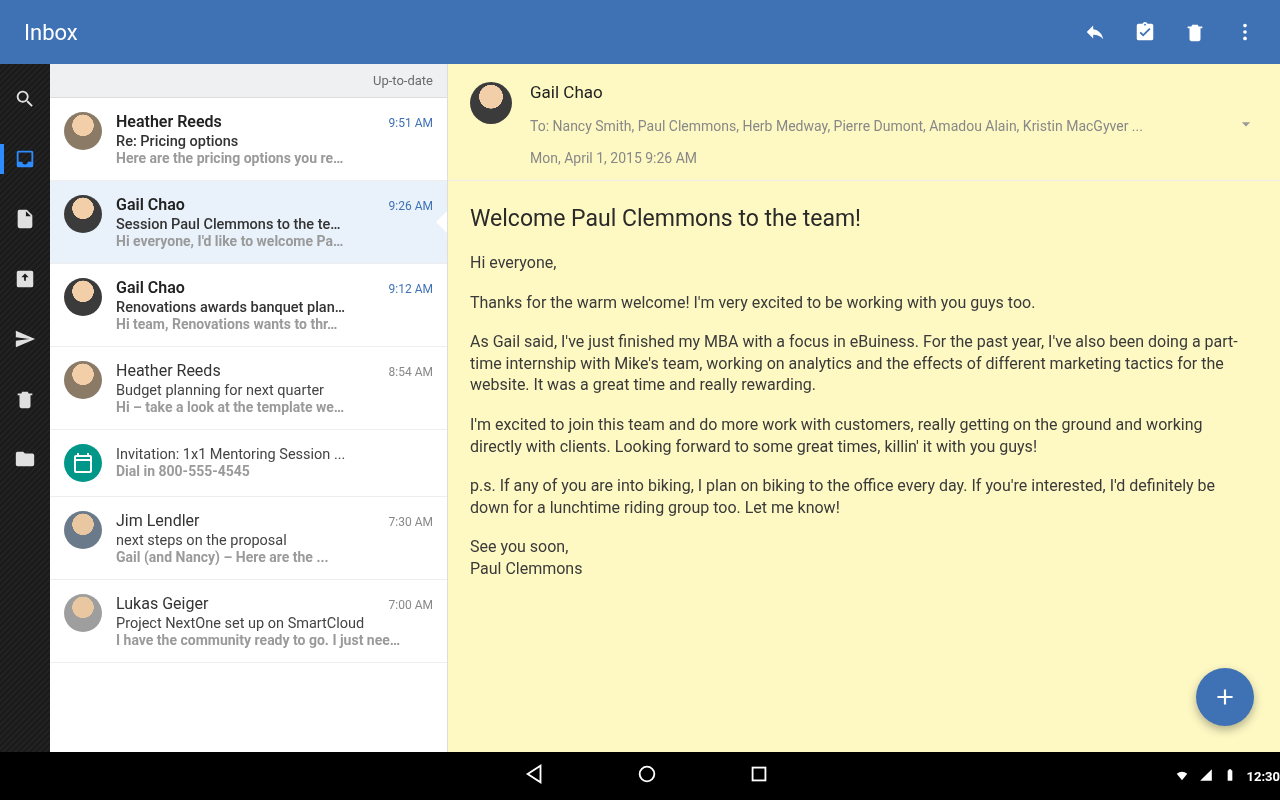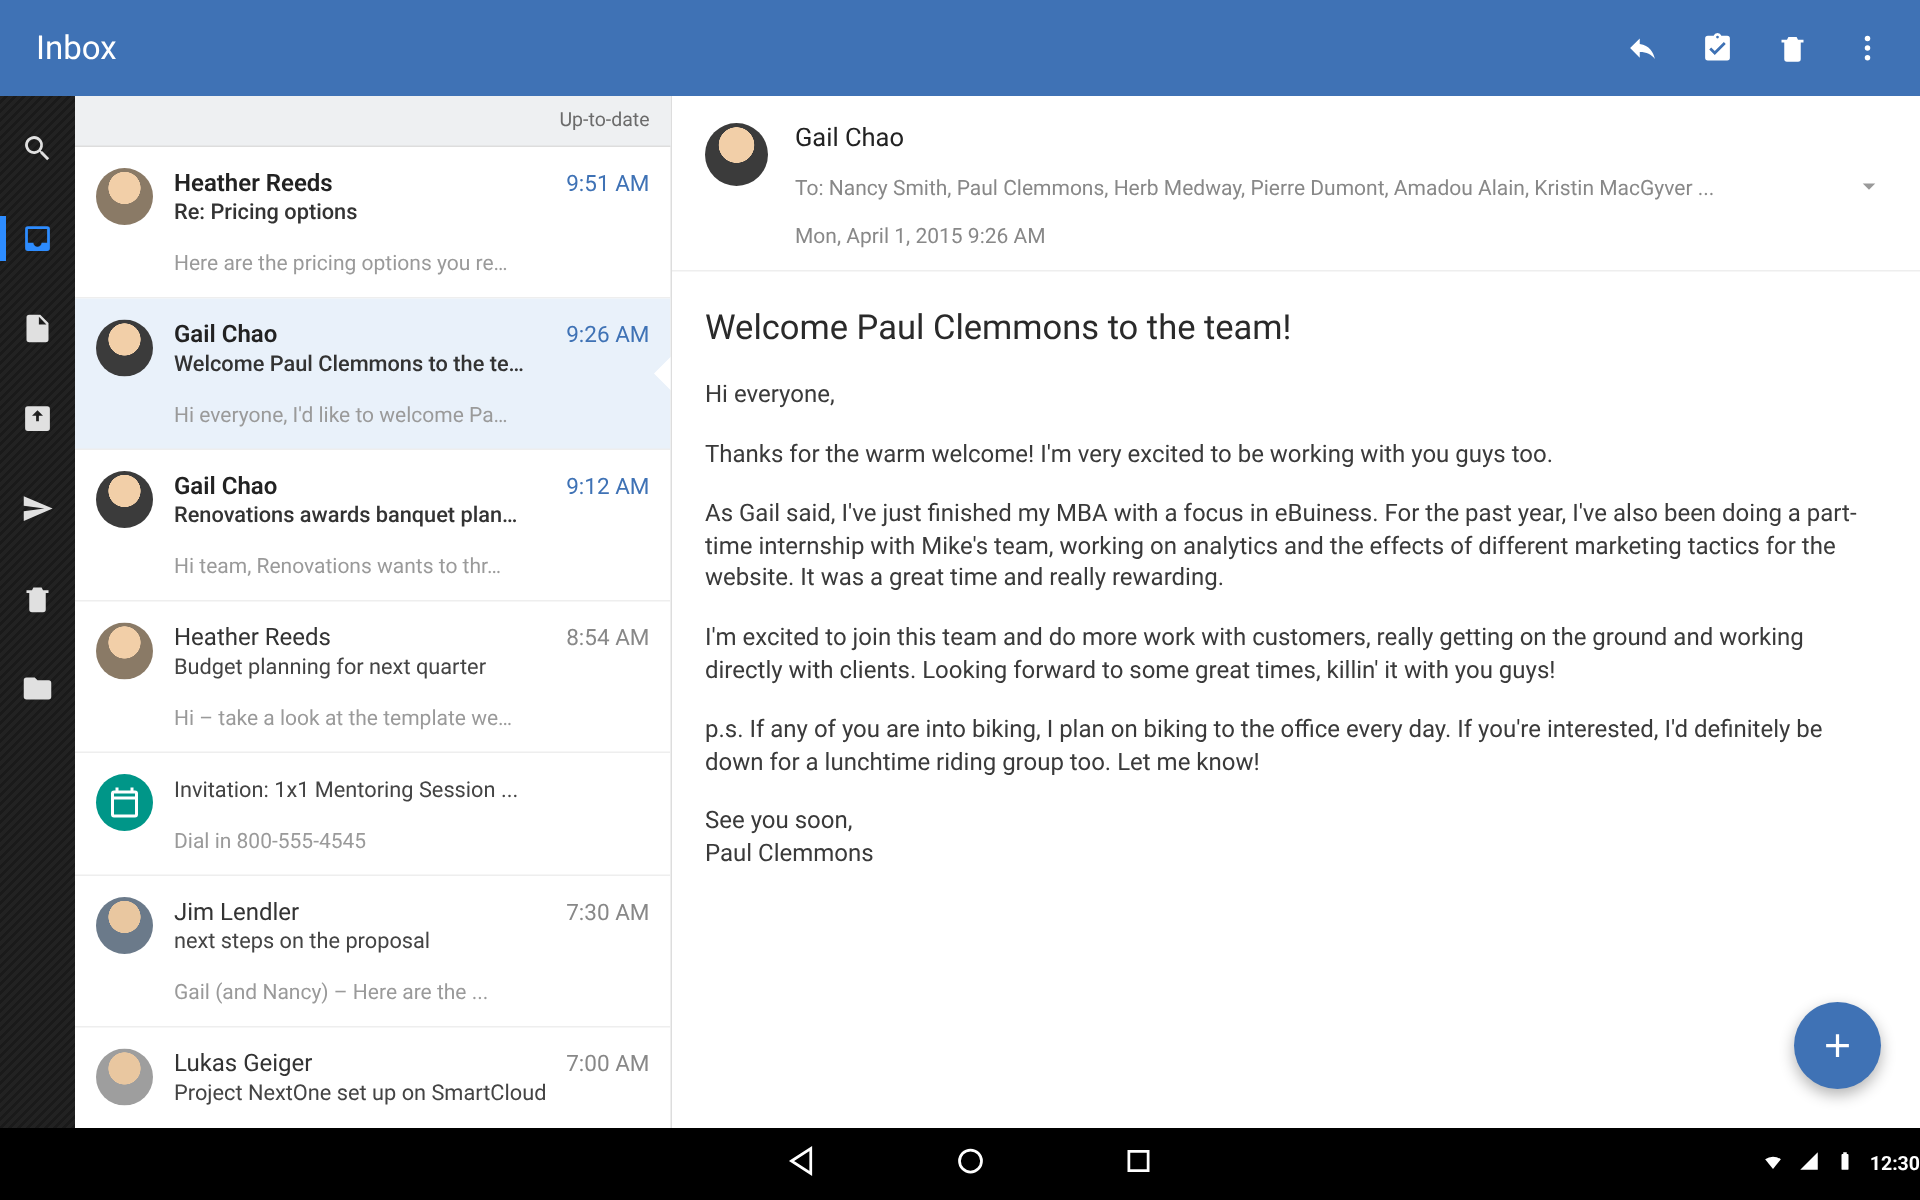--- a/index.html
+++ b/index.html
@@ -4,46 +4,46 @@
 <style>
   * { box-sizing: border-box; margin: 0; padding: 0; }
   html, body { width: 1280px; height: 800px; overflow: hidden; font-family: Roboto, "Helvetica Neue", Arial, sans-serif; background:#000; }
   .app { display:flex; flex-direction:column; width:1280px; height:800px; }
   
   .appbar { height:64px; background:#3f72b5; color:#fff; display:flex; align-items:center; padding:0 16px; flex:0 0 64px; }
   .appbar-title { font-size:22px; font-weight:400; flex:1; padding-left:8px; }
   .appbar-actions { display:flex; gap:28px; align-items:center; padding-right:8px; }
   .appbar-actions svg { fill:#fff; width:22px; height:22px; display:block; }
   
-  .body { flex:1; display:flex; min-height:0; background:#ffffff; }
+  .body { flex:1; display:flex; min-height:0; background:#fef9c3; }
   
   .rail { width:50px; background:#1a1a1a; background-image:linear-gradient(135deg,#222 25%,#1a1a1a 25%,#1a1a1a 50%,#222 50%,#222 75%,#1a1a1a 75%); background-size:6px 6px; display:flex; flex-direction:column; align-items:center; padding-top:20px; gap:30px; }
   .rail-item { width:50px; height:30px; display:flex; align-items:center; justify-content:center; cursor:pointer; }
   .rail-item svg { fill:#e0e0e0; width:22px; height:22px; }
   .rail-item.active { border-left:4px solid #2d8cff; padding-right:4px; }
   .rail-item.active svg { fill:#2d8cff; }
   
   .list-col { width:398px; border-right:1px solid #ddd; display:flex; flex-direction:column; background:#fff; }
   .list-status { height:34px; background:#eef0f2; display:flex; align-items:center; justify-content:flex-end; padding:0 14px; font-size:13px; color:#6b6b6b; border-bottom:1px solid #ddd; }
   .msg-list { flex:1; overflow:hidden; }
   .msg { display:flex; padding:14px 14px 14px 14px; border-bottom:1px solid #eee; cursor:pointer; position:relative; }
   .msg.selected { background:#e9f1fa; }
   .msg.selected::after { content:""; position:absolute; right:-1px; top:50%; transform:translateY(-50%); width:0; height:0; border-top:12px solid transparent; border-bottom:12px solid transparent; border-right:12px solid #fff; }
   .avatar { width:38px; height:38px; border-radius:50%; background:#bbb; flex:0 0 38px; margin-right:14px; overflow:hidden; display:flex; align-items:center; justify-content:center; }
   .avatar svg { fill:#fff; width:24px; height:24px; }
   .avatar.cal { background:#009688; }
   .msg-body { flex:1; min-width:0; }
   .msg-line1 { display:flex; align-items:baseline;gap:36px; }
   .msg-sender { font-size:16px; color:#333; flex:1; white-space:nowrap; overflow:hidden; text-overflow:ellipsis; }
   .msg.unread .msg-sender { font-weight:600; color:#222; }
-  .msg-time { font-size:15px; color:#3f72b5; margin-left:24px; white-space:nowrap; }
+  .msg-time { font-size:12px; color:#3f72b5; margin-left:24px; white-space:nowrap; }
   .msg:not(.unread) .msg-time { color:#888; }
   .msg-subject { font-size:14.5px; color:#444; white-space:nowrap; overflow:hidden; text-overflow:ellipsis; margin-top:2px; }
   .msg.unread .msg-subject { font-weight:500; color:#333; }
-  .msg-preview { font-size:14px; color:#9a9a9a; white-space:nowrap; overflow:hidden; text-overflow:ellipsis; margin-top:18px; }
+  .msg-preview { font-size:14px; color:#9a9a9a; white-space:nowrap; overflow:hidden; text-overflow:ellipsis; margin-top:0;font-weight:bold; }
   
   .pane { flex:1; display:flex; flex-direction:column; min-width:0; position:relative; }
   .pane-header { display:flex; padding:18px 22px 14px 22px; border-bottom:1px solid #eee; }
   .pane-header .avatar { width:42px; height:42px; flex:0 0 42px; margin-right:18px; }
   .pane-from { font-size:17px; color:#222; }
   .pane-to, .pane-date { font-size:14px; color:#888; margin-top:16px; white-space:nowrap; overflow:hidden; text-overflow:ellipsis; max-width:640px; }
   .pane-htext { flex:1; min-width:0; }
   .expand { width:24px; display:flex; align-items:center; justify-content:center; color:#888; align-self:center; }
   .expand svg { fill:#9a9a9a; width:20px; height:20px; }
   .pane-body { padding:22px 28px 22px 22px; overflow:auto; color:#3a3a3a; font-size:16px; line-height:1.35; }
@@ -156,21 +156,21 @@
           </div>
           <div class="msg unread selected">
             <div class="avatar">
               <div class="face f2"></div>
             </div>
             <div class="msg-body">
               <div class="msg-line1">
                 <div class="msg-sender">Gail Chao</div>
                 <div class="msg-time">9:26 AM</div>
               </div>
-              <div class="msg-subject">Welcome Paul Clemmons to the te…</div>
+              <div class="msg-subject">Session Paul Clemmons to the te…</div>
               <div class="msg-preview">Hi everyone, I'd like to welcome Pa…</div>
             </div>
           </div>
           <div class="msg unread">
             <div class="avatar">
               <div class="face f2"></div>
             </div>
             <div class="msg-body">
               <div class="msg-line1">
                 <div class="msg-sender">Gail Chao</div>

